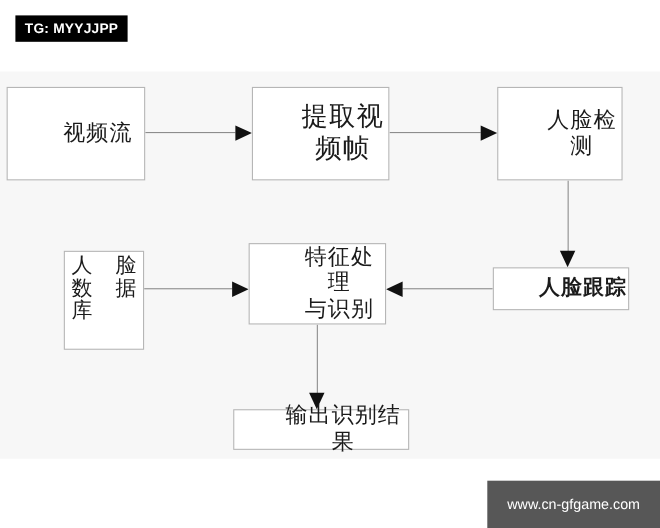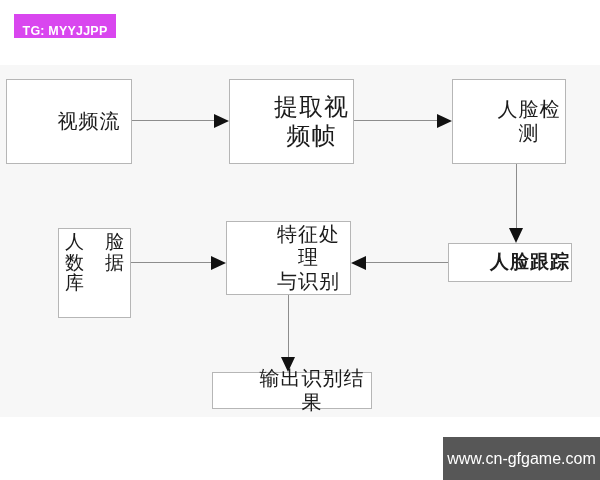--- a/index.html
+++ b/index.html
@@ -16,28 +16,28 @@
     overflow: hidden;
   }
 
   
   #tg-badge {
     position: absolute;
     left: 14px;
     top: 14px;
     width: 102px;
     height: 24px;
-    background: #d946ef;
+    background: #000000;
     color: #ffffff;
     font-family: "Liberation Sans", sans-serif;
     font-size: 12.5px;
     font-weight: 600;
     letter-spacing: 0.2px;
     display: flex;
-    align-items: flex-end;
+    align-items: center;
     justify-content: center;
     z-index: 5;
   }
 
   
   #canvas {
     position: absolute;
     left: 0;
     top: 65px;
     width: 600px;
@@ -153,21 +153,21 @@
   
   #site-watermark {
     position: absolute;
     left: 443px;
     top: 437px;
     width: 157px;
     height: 43px;
     background: #575757;
     color: #ffffff;
     font-family: "Liberation Sans", sans-serif;
-    font-size: 16px;
+    font-size: 13px;
     display: flex;
     align-items: center;
     justify-content: center;
     z-index: 5;
   }
 </style>
 </head>
 <body>
 
 <div id="page">

